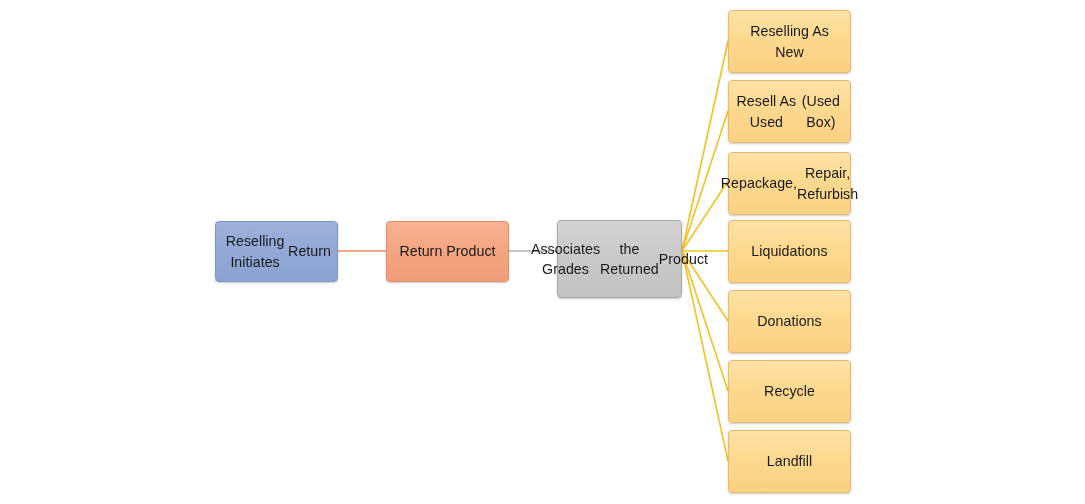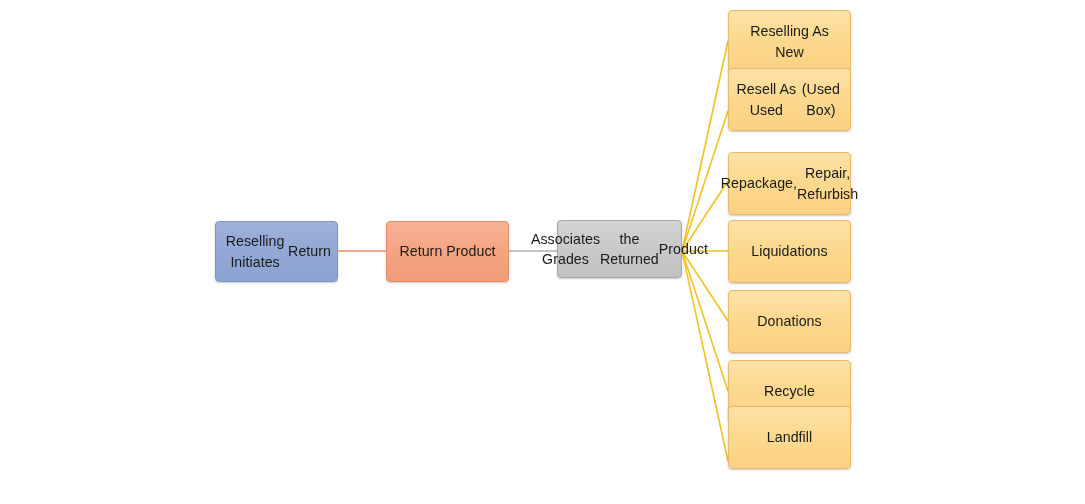--- a/index.html
+++ b/index.html
@@ -46,21 +46,21 @@
     left: 215px; top: 221px; width: 123px; height: 61px;
     background: linear-gradient(180deg, #9fb1da 0%, #93a8d5 48%, #8ba2d2 100%);
     border: 1px solid #7d95c9;
   }
   .node-salmon {
     left: 386px; top: 221px; width: 123px; height: 61px;
     background: linear-gradient(180deg, #f7b294 0%, #f4a582 48%, #f09c78 100%);
     border: 1px solid #e08e67;
   }
   .node-gray {
-    left: 557px; top: 220px; width: 125px; height: 58px;
+    left: 557px; top: 220px; width: 125px; height: 78px;
     background: linear-gradient(180deg, #d3d3d3 0%, #c9c9c9 48%, #c2c2c2 100%);
     border: 1px solid #a9a9a9;
   }
   .node-amber {
     left: 728px; width: 123px; height: 63px;
     background: linear-gradient(180deg, #fde2a8 0%, #fcd98f 45%, #fbd183 100%);
     border: 1px solid #e8bb6c;
   }
 </style>
 </head>
@@ -96,21 +96,21 @@
   <div class="node node-gray">
     <span>Associates Grades</span>
     <span>the Returned</span>
     <span>Product</span>
   </div>
 
   <div class="node node-amber" style="top:10px">
     <span>Reselling As New</span>
   </div>
 
-  <div class="node node-amber" style="top:68px">
+  <div class="node node-amber" style="top:80px">
     <span>Resell As Used</span>
     <span>(Used Box)</span>
   </div>
 
   <div class="node node-amber" style="top:152px">
     <span>Repackage,</span>
     <span>Repair, Refurbish</span>
   </div>
 
   <div class="node node-amber" style="top:220px">
@@ -118,17 +118,17 @@
   </div>
 
   <div class="node node-amber" style="top:360px">
     <span>Recycle</span>
   </div>
 
   <div class="node node-amber" style="top:290px">
     <span>Donations</span>
   </div>
 
-  <div class="node node-amber" style="top:406px">
+  <div class="node node-amber" style="top:430px">
     <span>Landfill</span>
   </div>
 
 </div>
 
 </body></html>

